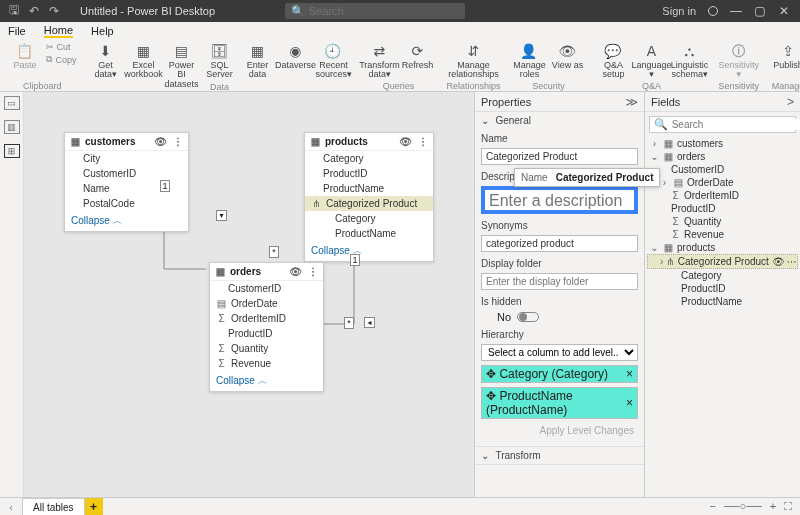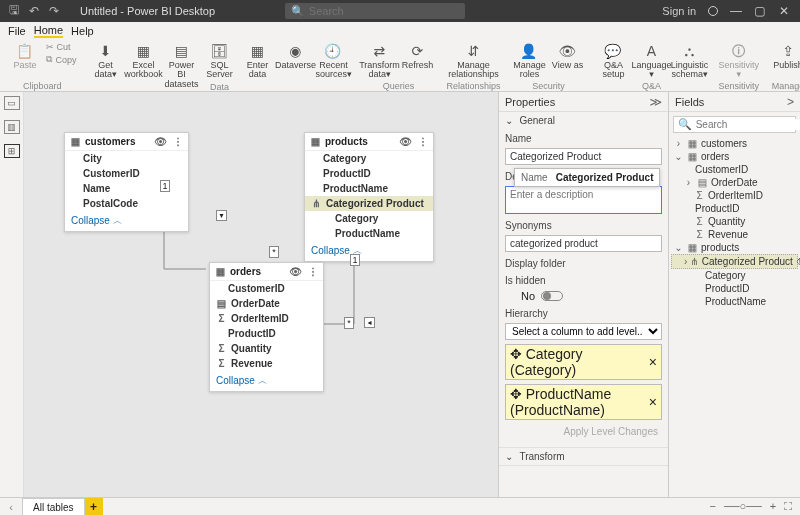--- a/index.html
+++ b/index.html
@@ -7,69 +7,69 @@
   .titlebar { height: 22px; background: #393939; color: #ddd; display: flex; align-items: center; padding: 0 4px; }
   .titlebar .tbtn { width: 20px; height: 20px; display: flex; align-items: center; justify-content: center; color: #bbb; font-size: 12px; }
   .titlebar .title { margin-left: 16px; font-size: 11px; color: #ddd; }
   .titlebar .searchwrap { margin-left: 70px; display: flex; align-items: center; background: #555; height: 16px; width: 180px; border-radius: 2px; padding: 0 6px; color: #ccc; gap: 4px; }
   .titlebar .searchwrap input { background: transparent; border: none; color: #ccc; font-size: 11px; width: 140px; outline: none; }
   .titlebar .spacer { flex: 1; }
   .titlebar .signin { color: #ccc; font-size: 11px; margin-right: 6px; }
   .titlebar .dot { width: 10px; height: 10px; border: 1px solid #ccc; border-radius: 50%; margin: 0 6px; }
   .titlebar .wbtn { width: 24px; text-align: center; color: #ccc; font-size: 12px; }
 
-  .menubar { height: 18px; background: #f3f2f1; display: flex; align-items: center; padding: 0 8px; gap: 8px; font-size: 11px; }
+  .menubar { height: 18px; background: #f3f2f1; display: flex; align-items: center; padding: 0 8px; gap: 18px; font-size: 11px; }
   .menubar .tab { cursor: pointer; }
   .menubar .tab.active { border-bottom: 2px solid #f2c811; padding-bottom: 0px; }
 
   .ribbon { height: 52px; background: #f3f2f1; border-bottom: 1px solid #ccc; display: flex; padding: 2px 4px 0 4px; }
   .rgroup { display: flex; flex-direction: column; align-items: center; padding: 0 4px; }
   .rgroup .items { display: flex; gap: 4px; height: 40px; align-items: flex-start; }
   .rgroup .glabel { font-size: 9px; color: #888; text-align: center; height: 10px; }
   .rbtn { display: flex; flex-direction: column; align-items: center; width: 34px; font-size: 9px; color: #444; line-height: 1.05; text-align: center; }
   .rbtn .ic { width: 18px; height: 18px; margin-bottom: 1px; display: flex; align-items: center; justify-content: center; font-size: 14px; color: #555; }
   .rbtn.dim { opacity: 0.5; }
   .rsmall { display: flex; flex-direction: column; gap: 2px; font-size: 9px; color: #888; }
   .rsmall div { display: flex; align-items: center; gap: 3px; }
   .vsep { width: 1px; background: #ddd; margin: 2px 2px 10px 2px; }
 
   .workarea { display: flex; height: 405px; }
   .leftstrip { width: 24px; background: #f3f2f1; border-right: 1px solid #ddd; display: flex; flex-direction: column; align-items: center; padding-top: 4px; gap: 10px; }
   .leftstrip .lsi { width: 16px; height: 14px; border: 1px solid #888; font-size: 9px; display:flex; align-items:center; justify-content:center; color:#666;}
   .canvas { flex: 1; background: #e6e6e6; position: relative; overflow: hidden; }
   .proppane { width: 170px; background: #f3f2f1; border-left: 1px solid #ccc; display: flex; flex-direction: column; overflow:hidden;}
-  .fieldspane { width: 132px; background: #f3f2f1; border-left: 1px solid #ccc; display: flex; flex-direction: column; overflow:hidden;}
+  .fieldspane { width: 156px; background: #f3f2f1; border-left: 1px solid #ccc; display: flex; flex-direction: column; overflow:hidden;}
   .panehead { height: 20px; display: flex; align-items: center; justify-content: space-between; padding: 0 6px; font-size: 11px; font-weight: 400; color: #333; border-bottom: 1px solid #ddd;}
   .panehead .chev { font-size: 12px; color: #666; }
   .section { border-bottom: 1px solid #e0e0e0; }
   .sechead { display: flex; align-items: center; gap: 6px; padding: 3px 6px; font-size: 10px; color: #444; }
   .secbody { padding: 2px 6px 6px 6px; display:flex; flex-direction:column; gap:4px;}
   .flabel { font-size: 10px; color: #444; margin-top: 2px;}
   .finput { width: 100%; border: 1px solid #bbb; background: #fff; font-size: 10px; padding: 2px 4px; color:#333;}
-  .ftextarea { width: 100%; height: 28px; border: 1px solid #3b82f6; background: #fff; font-size: 10px; padding: 2px 4px; color:#888; resize:none;}
+  .ftextarea { width: 100%; height: 28px; border: 4px solid #3b82f6; background: #fff; font-size: 16px; padding: 2px 4px; color:#888; resize:none;}
   .fselect { width:100%; border:1px solid #bbb; background:#fff; font-size:10px; padding:1px 2px;}
-  .pill { display:flex; align-items:center; justify-content:space-between; border:1px solid #bbb; background:#fef9c3; padding:1px 4px; font-size:14px;}
+  .pill { display:flex; align-items:center; justify-content:space-between; border:1px solid #bbb; background:#5eead4; padding:1px 4px; font-size:12px;}
   .toggle { width:22px; height:10px; border:1px solid #888; border-radius:6px; position:relative; display:inline-block;}
   .toggle .knob { width:8px; height:8px; background:#888; border-radius:50%; position:absolute; left:1px; top:0px;}
   .applylink { font-size:10px; color:#aaa; text-align:right; padding:2px 4px 4px 0;}
 
   .fsearch { margin:4px; display:flex; align-items:center; border:1px solid #ccc; background:#fff; padding:1px 4px; gap:4px;}
   .fsearch input { border:none; outline:none; font-size:10px; flex:1;}
   .tree { padding: 0 2px; font-size:10px; color:#333; }
   .trow { display:flex; align-items:center; gap:3px; padding:1px 2px; white-space:nowrap; cursor:default;}
   .trow.sel { background:#e8e8c8; border:1px dotted #aaa;}
   .tind1 { padding-left: 12px; }
   .tind2 { padding-left: 24px; }
   .tind3 { padding-left: 34px; }
   .ticon { width:11px; height:11px; display:inline-flex; align-items:center; justify-content:center; font-size:10px; color:#666;}
 
   .entity { position:absolute; background:#fff; border:1px solid #ccc; box-shadow:0 1px 3px rgba(0,0,0,0.15); font-size:10px; }
   .entity .ehead { display:flex; align-items:center; gap:4px; padding:3px 5px; border-bottom:1px solid #eee; font-weight:600;}
   .entity .ehead .ericons { margin-left:auto; display:flex; gap:6px; color:#666;}
-  .entity .erow { display:flex; align-items:center; gap:4px; padding:2px 0 2px 18px; color:#333;font-weight:bold;}
+  .entity .erow { display:flex; align-items:center; gap:4px; padding:2px 0 2px 18px; color:#333;}
   .entity .erow.sel { background:#e8e8c8;}
   .entity .ecoll { padding:3px 6px; color:#0a63a8; cursor:pointer;}
   .entity .sub { padding-left: 30px; }
 
   .relmark { position:absolute; width:10px; height:12px; border:1px solid #888; background:#fff; font-size:9px; display:flex; align-items:center; justify-content:center;}
   .relarrow { position:absolute; width:11px; height:11px; border:1px solid #888; background:#fff; display:flex; align-items:center; justify-content:center; font-size:8px;}
 
   .tooltip { position:absolute; background:#fff; border:1px solid #bbb; box-shadow:0 1px 4px rgba(0,0,0,0.2); padding:3px 6px; font-size:10px; display:flex; gap:8px; z-index:20;}
   .tooltip .tl { color:#666; }
 
@@ -361,20 +361,21 @@
           <span>General</span>
         </div>
       <div class="secbody">
         <div class="flabel">Name</div>
         <input class="finput" value="Categorized Product" style="">
         <div class="flabel">Description</div>
         <textarea class="ftextarea" placeholder="Enter a description" style=""></textarea>
         <div class="flabel">Synonyms</div>
         <input class="finput" value="categorized product" style="">
         <div class="flabel">Display folder</div>
+        <input class="finput" placeholder="Enter the display folder" style="">
         <div class="flabel">Is hidden</div>
         <div style="display:flex; gap:6px; align-items:center;padding-left:16px;">
           <span>No</span>
           <span class="toggle">
               <span class="knob"></span>
             </span>
         </div>
         <div class="flabel">Hierarchy</div>
         <select class="fselect"><option>Select a column to add level...</option></select>
         <div class="pill">

